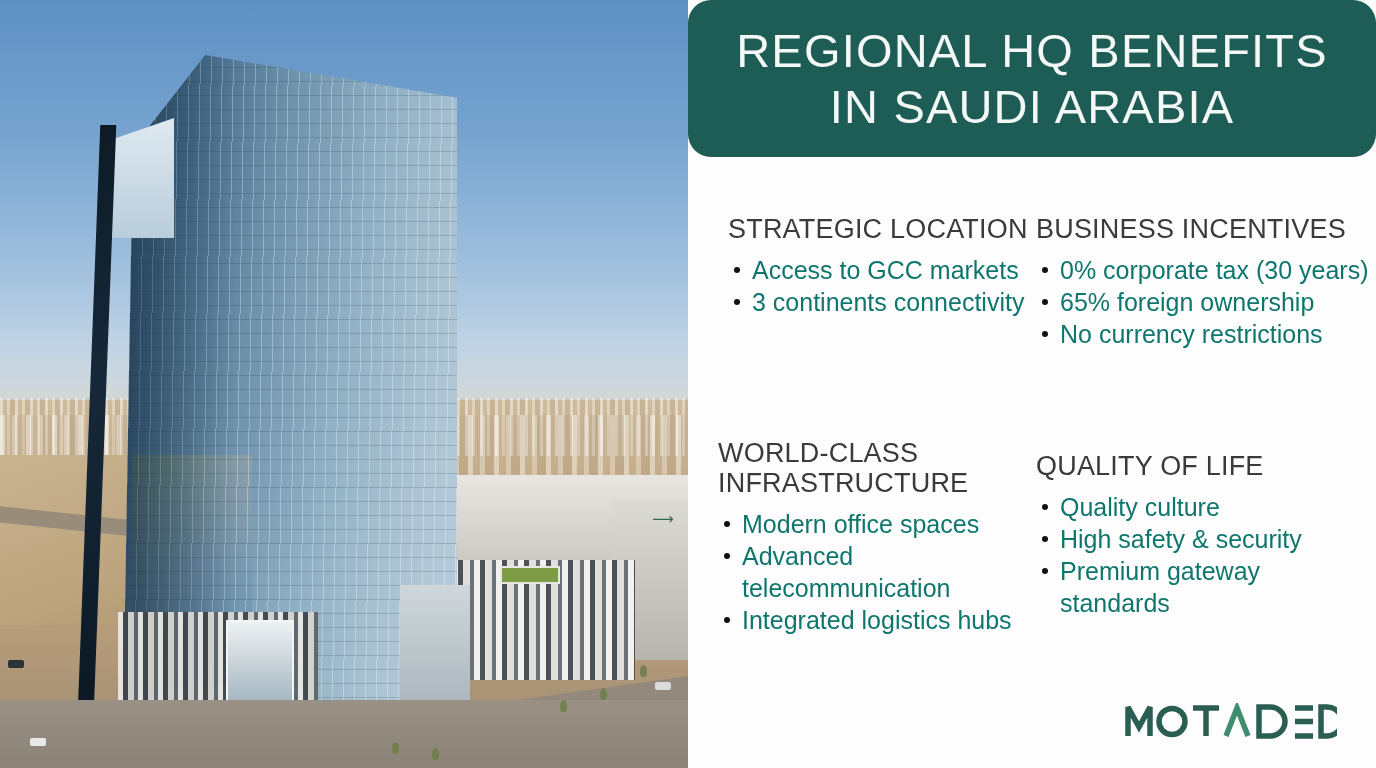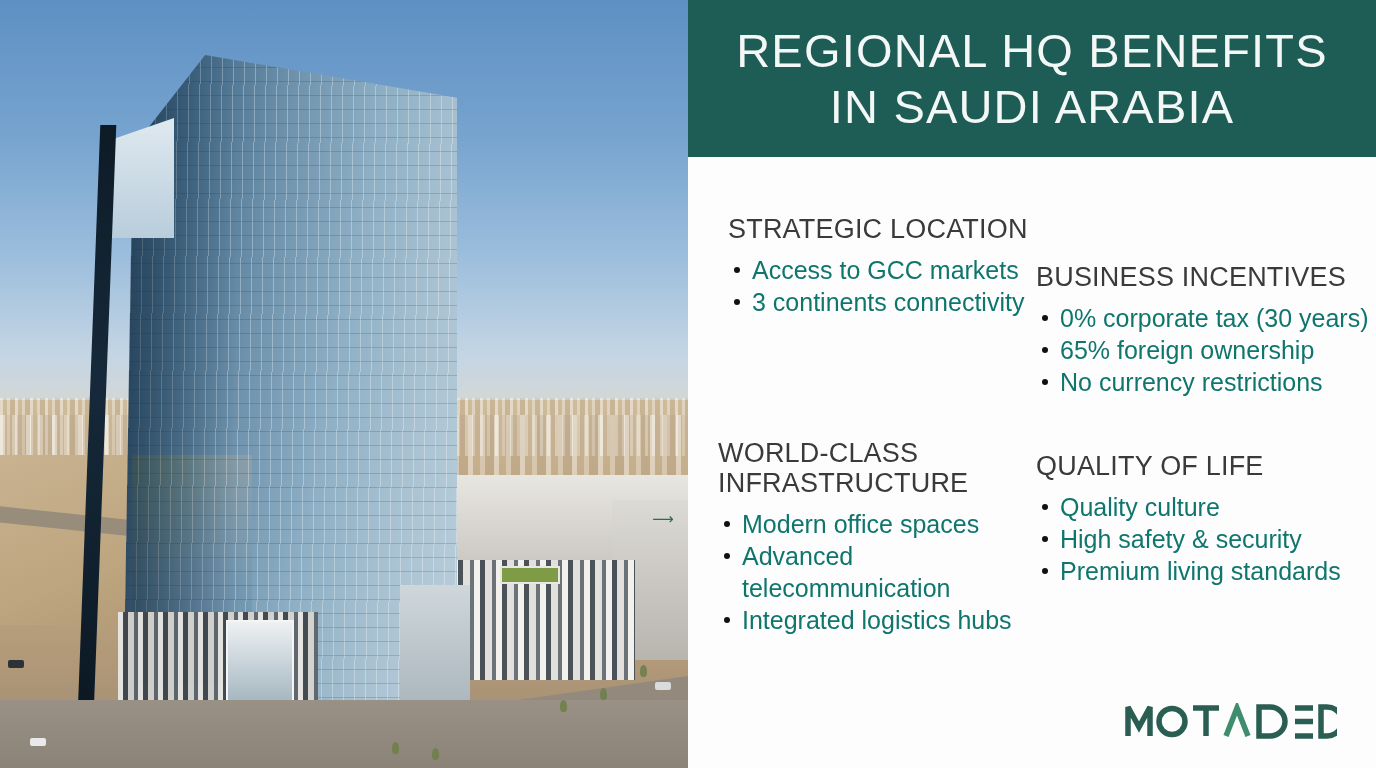--- a/index.html
+++ b/index.html
@@ -138,21 +138,21 @@
   
   .panel {
     position:relative;
     width:688px; height:768px;
     background:#fdfdfd;
   }
   .header {
     position:absolute; left:0; top:0; width:688px; height:157px;
     background:#1e5c56;
     display:flex; flex-direction:column;
-    align-items:center; justify-content:center;
+    align-items:center; justify-content:center;border-radius:23px;
   }
   .header h1 {
     color:#f3f7f6;
     font-size:47px;
     font-weight:400;
     letter-spacing:1.2px;
     line-height:1.0;
     text-align:center;
     text-transform:uppercase;
   }
@@ -161,21 +161,21 @@
   .grid {
     position:absolute; left:0; top:157px; width:688px; height:611px;
     display:grid;
     grid-template-columns:340px 348px;
     grid-template-rows:238px 250px;
   }
   .block { padding:0; position:relative; }
   .block .bpad { position:absolute; }
 
   .b-sl .bpad { left:40px; top:57px; width:310px; }
-  .b-bi .bpad { left:8px;  top:57px; width:340px;margin-top:48px; }
+  .b-bi .bpad { left:8px;  top:57px; width:340px; }
   .b-wc .bpad { left:30px; top:43px; width:330px; }
   .b-ql .bpad { left:8px;  top:56px; width:340px; }
 
   .block h2 {
     font-size:27px;
     font-weight:400;
     color:#3a3a3a;
     letter-spacing:.2px;
     line-height:1.12;
     text-transform:uppercase;
@@ -288,21 +288,21 @@
           </ul>
         </div>
       </div>
 
       <div class="block b-ql">
         <div class="bpad">
           <h2>Quality of Life</h2>
           <ul>
             <li><span class="dot"></span><span>Quality culture</span></li>
             <li><span class="dot"></span><span>High safety &amp; security</span></li>
-            <li><span class="dot"></span><span>Premium living standards</span></li>
+            <li><span class="dot"></span><span>Premium gateway standards</span></li>
           </ul>
         </div>
       </div>
 
     </div>
   </div>
 
   <div class="logo">
     <svg width="212" height="36" viewBox="0 0 212 36">
       <g fill="none" stroke="#2a5e52" stroke-width="5.5" stroke-linecap="butt">

